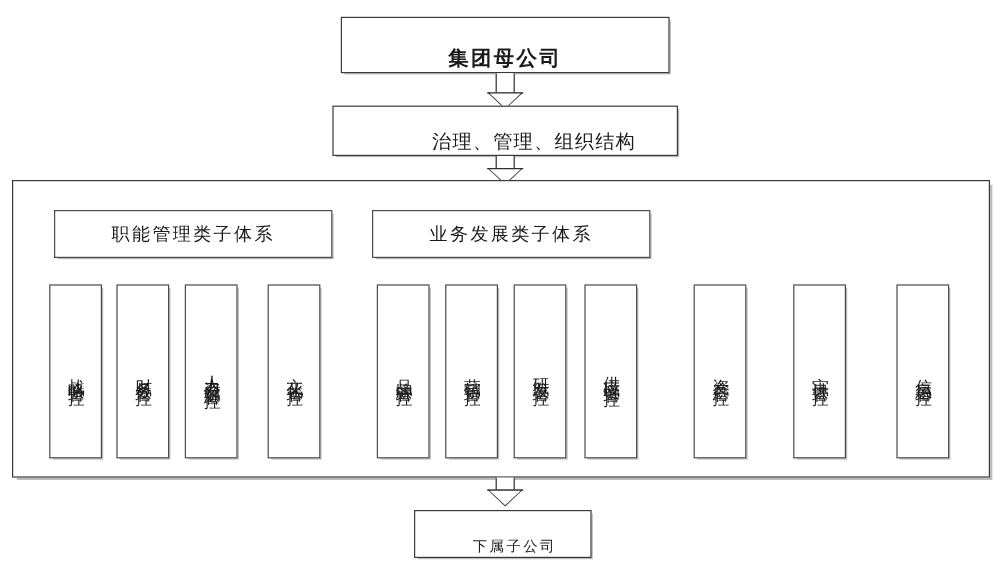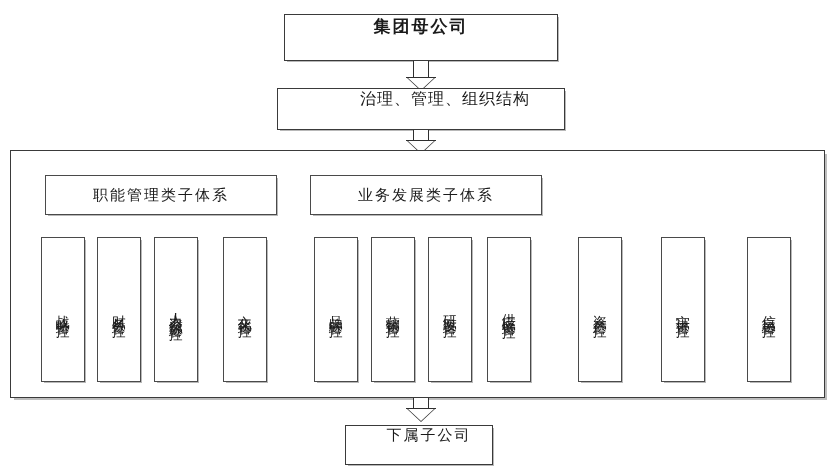--- a/index.html
+++ b/index.html
@@ -22,38 +22,38 @@
   }
 
   
   .box {
     position: absolute;
     box-sizing: border-box;
     background: #ffffff;
     border: 1px solid #3a3a3a;
     box-shadow: 2px 2px 0 -1px #b8b8b8;
     display: flex;
-    align-items: flex-start;
+    align-items: flex-end;
     justify-content: center;
     text-align: center;
   }
 
   .box-top {
     font-size: 17px;
     font-weight: bold;
     letter-spacing: 2px;
   }
 
   .box-governance {
     font-size: 16px;
     letter-spacing: 1px;
   }
 
   .box-bottom {
-    font-size: 15px;
+    font-size: 12px;
     letter-spacing: 2px;
     padding-left: 20px;
   }
 
   
   .outer-frame {
     position: absolute;
     box-sizing: border-box;
     background: #ffffff;
     border: 1px solid #3a3a3a;

